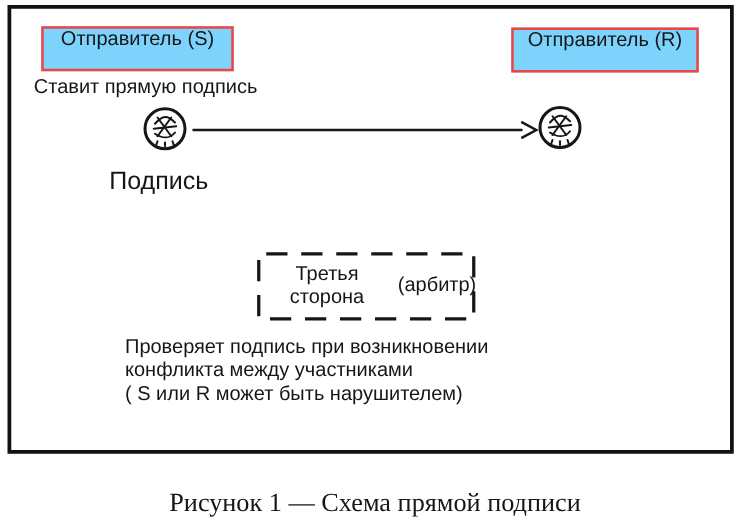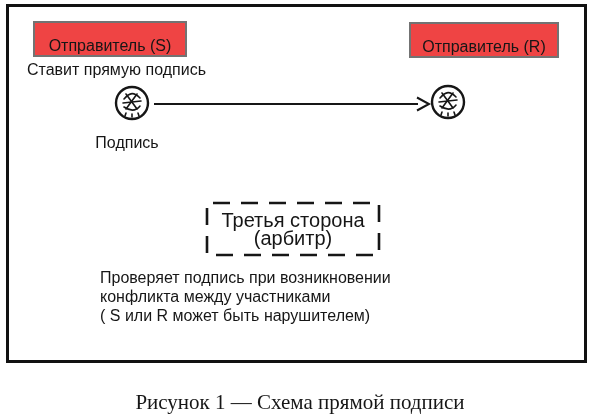--- a/index.html
+++ b/index.html
@@ -12,44 +12,44 @@
     color: #161616;
     overflow: hidden;
   }
   .abs { position: absolute; }
   .frame {
     left: 6px; top: 4px;
     width: 575px; height: 353px;
     border: 3px solid #111;
   }
   .party-box {
-    border: 2px solid #737373;
-    display: flex; align-items: flex-end; justify-content: center;
+    border: 2px solid #ef4444;
+    display: flex; align-items: flex-start; justify-content: center;
     font-size: 16px;
-    background: #ef4444;
+    background: #7dd3fc;
     white-space: nowrap;
   }
   .sender-box { left: 33px; top: 21px; width: 150px; height: 32px; }
   .receiver-box { left: 409px; top: 22px; width: 146px; height: 32px; }
   .action-text { left: 27px; top: 61px; font-size: 16px; white-space: nowrap; }
   .seal { width: 38px; height: 40px; }
   .seal-left { left: 113px; top: 84px; }
   .seal-right { left: 429px; top: 83px; }
   .arrow-svg { left: 152px; top: 94px; width: 280px; height: 20px; }
-  .signature-label { left: 82px; top: 134px; width: 90px; text-align: center; font-size: 16px; }
+  .signature-label { left: 82px; top: 134px; width: 90px; text-align: center; font-size: 20px; }
   .verification-label {
     left: 358px; top: 133px; width: 180px;
     text-align: center; font-size: 16px; line-height: 18px;
   }
   .dashed-svg { left: 205px; top: 201px; width: 176px; height: 56px; }
   .third-party-label {
     left: 205px; top: 201px; width: 176px; height: 56px;
-    display: flex; flex-direction: column;
+    display: flex; 
     align-items: center; justify-content: center;
-    text-align: center; font-size: 20px; line-height: 18px;
+    text-align: center; font-size: 16px; line-height: 18px;
   }
   .note-text {
     left: 100px; top: 268px; width: 400px;
     font-size: 16px; line-height: 19px;
   }
   .caption {
     left: 0; top: 390px; width: 600px;
     text-align: center;
     font-family: "Liberation Serif", serif;
     font-size: 21px;

